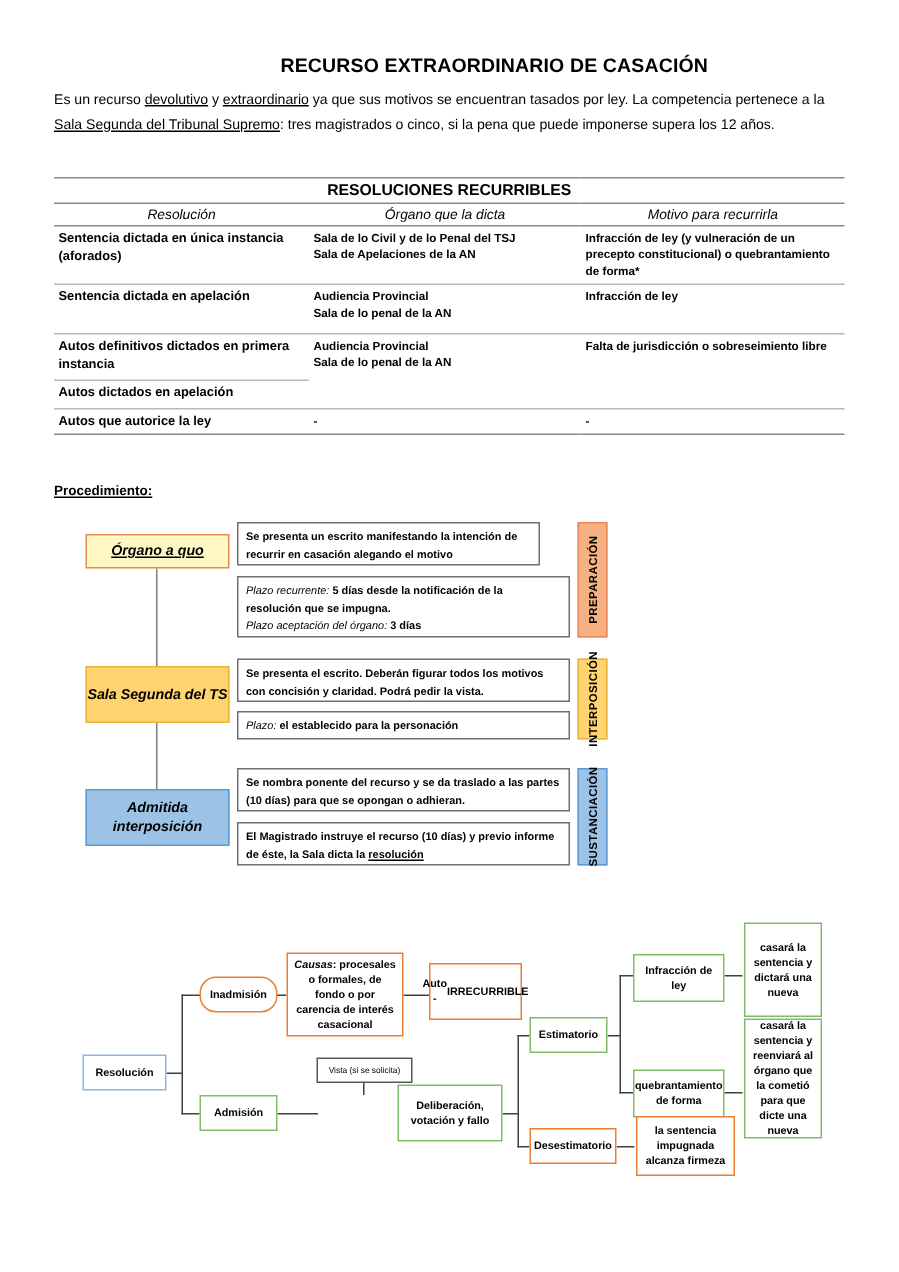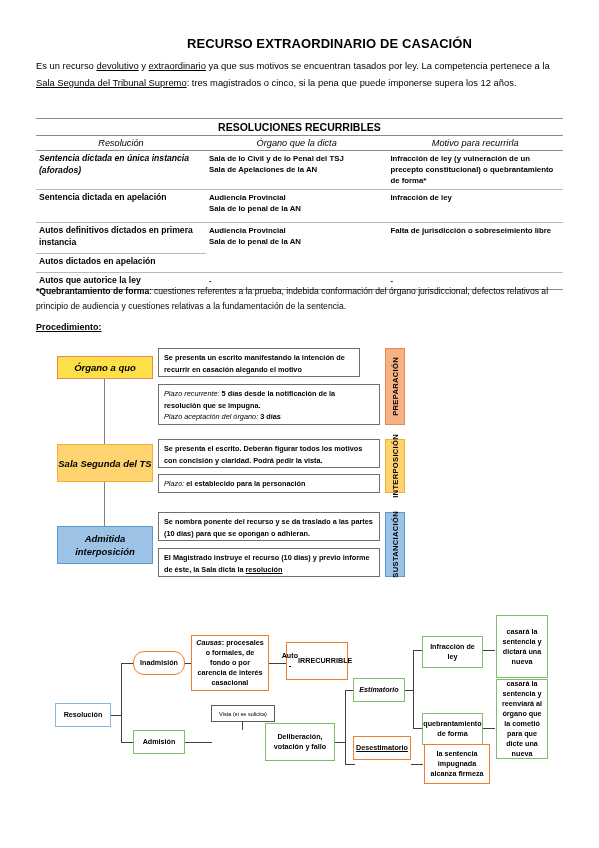--- a/index.html
+++ b/index.html
@@ -54,21 +54,21 @@
   }
 
   
   .flow1{position:absolute;left:0;top:340px;width:599px;height:255px;}
   .stage-box{
     position:absolute;box-sizing:border-box;
     display:flex;align-items:center;justify-content:center;
     text-align:center;font-style:italic;font-weight:bold;font-size:9.5px;
     line-height:13px;
   }
-  .sb-orange{background:#fde047;border:1.2px solid #e8875a;}
+  .sb-orange{background:#fef9c3;border:1.2px solid #e8875a;text-decoration:underline;}
   .sb-yellow{background:#ffd470;border:1.2px solid #e8b33a;}
   .sb-blue{background:#9cc3e5;border:1.2px solid #5b9bd5;}
 
   .txtbox{
     position:absolute;box-sizing:border-box;
     border:1.1px solid #6f6f6f;background:#ffffff;
     font-size:7.3px;line-height:11.5px;
     padding:3px 5px;font-weight:bold;
   }
   .txtbox.ital{font-weight:normal;}
@@ -123,21 +123,21 @@
       <tbody>
           <tr>
         <th class="hdr-main tline-top tline-bot" colspan="3">RESOLUCIONES RECURRIBLES</th>
       </tr>
       <tr>
         <th class="hdr-sub col1">Resolución</th>
         <th class="hdr-sub col2">Órgano que la dicta</th>
         <th class="hdr-sub col3">Motivo para recurrirla</th>
       </tr>
       <tr>
-        <td class="cellbold tline-top col1" style="height:34px;font-style:italic;">Sentencia dictada en única instancia (aforados)</td>
+        <td class="cellbold tline-top col1" style="height:34px;">Sentencia dictada en única instancia (aforados)</td>
         <td class="cellnorm tline-top col2" rowspan="1" style="white-space:pre-line;">Sala de lo Civil y de lo Penal del TSJ
 Sala de Apelaciones de la AN</td>
         <td class="cellnorm tline-top col3" rowspan="1">Infracción de ley (y vulneración de un precepto constitucional) o quebrantamiento de forma*</td>
       </tr>
       <tr>
         <td class="cellbold tline col1" style="height:28px;">Sentencia dictada en apelación</td>
         <td class="cellnorm tline col2" style="white-space:pre-line;">Audiencia Provincial
 Sala de lo penal de la AN</td>
         <td class="cellnorm tline col3">Infracción de ley</td>
       </tr>
@@ -152,23 +152,20 @@
       </tr>
       <tr>
         <td class="cellbold tline tline-bot col1">Autos que autorice la ley</td>
         <td class="cellnorm tline tline-bot col2">-</td>
         <td class="cellnorm tline tline-bot col3">-</td>
       </tr>
     </tbody>
       </table>
   </div>
 
-  <div class="note">
-    <span class="b">*Quebrantamiento de forma</span><span>: cuestiones referentes a la prueba, indebida conformación del órgano jurisdiccional, defectos relativos al principio de audiencia y cuestiones relativas a la fundamentación de la sentencia.</span>
-  </div>
 
   <div class="proc">Procedimiento:</div>
 
   <div class="flow1">
 
     <div class="conn" style="left:104px;top:38px;width:1.4px;height:68px;"></div>
     <div class="arrowhead" style="left:100.5px;top:104px;"></div>
     <div class="conn" style="left:104px;top:140px;width:1.4px;height:48px;"></div>
     <div class="arrowhead" style="left:100.5px;top:186px;"></div>
 
@@ -252,23 +249,23 @@
 
     <div class="node n-orange" style="left:286px;top:42px;width:62px;height:38px;flex-direction:row;">
       <span>Auto -</span>
       <span>IRRECURRIBLE</span>
     </div>
 
     <div class="node n-gray" style="left:211px;top:105px;width:64px;height:17px;font-size:5.6px;font-weight:normal;">Vista (si se solicita)</div>
 
     <div class="node n-green" style="left:265px;top:123px;width:70px;height:38px;">Deliberación, votación y fallo</div>
 
-    <div class="node n-green" style="left:353px;top:78px;width:52px;height:24px;font-style:italic;">Estimatorio</div>
-
-    <div class="node n-orange" style="left:353px;top:136px;width:58px;height:24px;text-decoration:underline;">Desestimatorio</div>
+    <div class="node n-green" style="left:353px;top:78px;width:52px;height:24px;">Estimatorio</div>
+
+    <div class="node n-orange" style="left:353px;top:152px;width:58px;height:24px;">Desestimatorio</div>
 
     <div class="node n-green" style="left:422px;top:36px;width:61px;height:32px;">Infracción de ley</div>
 
     <div class="node n-green" style="left:422px;top:113px;width:61px;height:32px;">quebrantamiento de forma</div>
 
     <div class="node n-green" style="left:496px;top:15px;width:52px;height:63px;">casará la sentencia y dictará una nueva</div>
 
     <div class="node n-green" style="left:496px;top:79px;width:52px;height:80px;">casará la sentencia y reenviará al órgano que la cometió para que dicte una nueva</div>
 
     <div class="node n-orange" style="left:424px;top:144px;width:66px;height:40px;">la sentencia impugnada alcanza firmeza</div>

